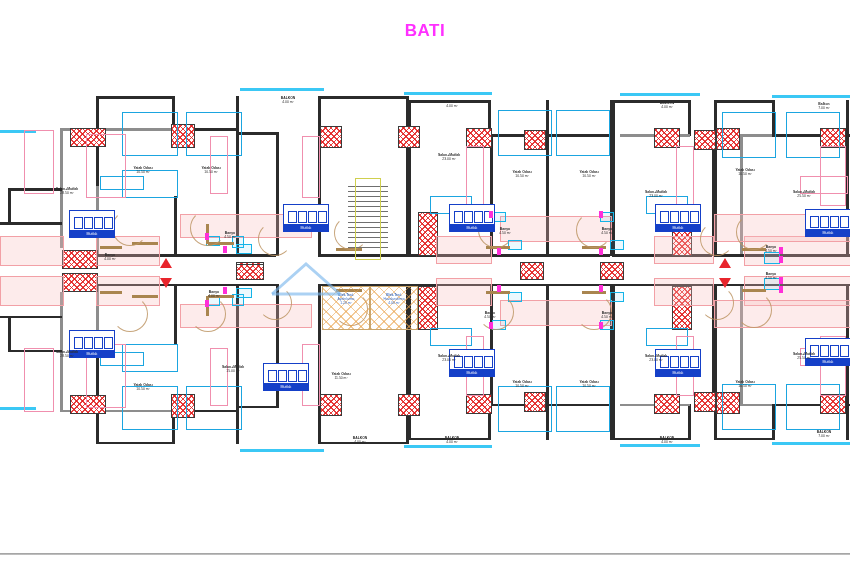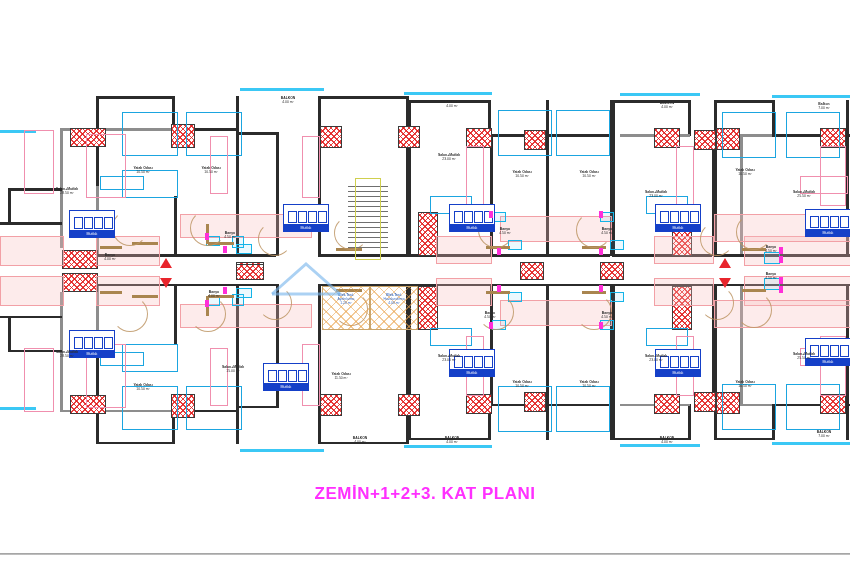--- a/index.html
+++ b/index.html
@@ -82,21 +82,21 @@
   .stair .rail{position:absolute;border:1px solid #cfcf4e;}
 
   .mag{position:absolute;background:#ff2fd8;}
   .cyanbox{position:absolute;border:1px solid #14b4e8;background:rgba(60,200,245,.10);}
 </style>
 </head>
 <body>
 
 <div id="sheet">
 
-  <div class="title" id="title-plan">ZEMİN+1+2+3. KAT PLANI</div>
+  <div class="title" id="title-top">BATI</div>
   <div id="bottom-rule"></div>
 
   <div id="plan" style="position:absolute;left:0;top:60px;width:850px;height:420px;">
       <div class="w" style="left: 96px; top: 36px; width: 2.5px; height: 160px;"></div>
       <div class="w" style="left: 96px; top: 224px; width: 2.5px; height: 160px;"></div>
       <div class="w" style="left: 96px; top: 36px; width: 78px; height: 2.5px;"></div>
       <div class="w" style="left: 96px; top: 381.5px; width: 78px; height: 2.5px;"></div>
       <div class="w" style="left: 172px; top: 36px; width: 2.5px; height: 36px;"></div>
       <div class="w" style="left: 172px; top: 348px; width: 2.5px; height: 36px;"></div>
       <div class="w" style="left: 172px; top: 68px; width: 66px; height: 2.5px;"></div>

